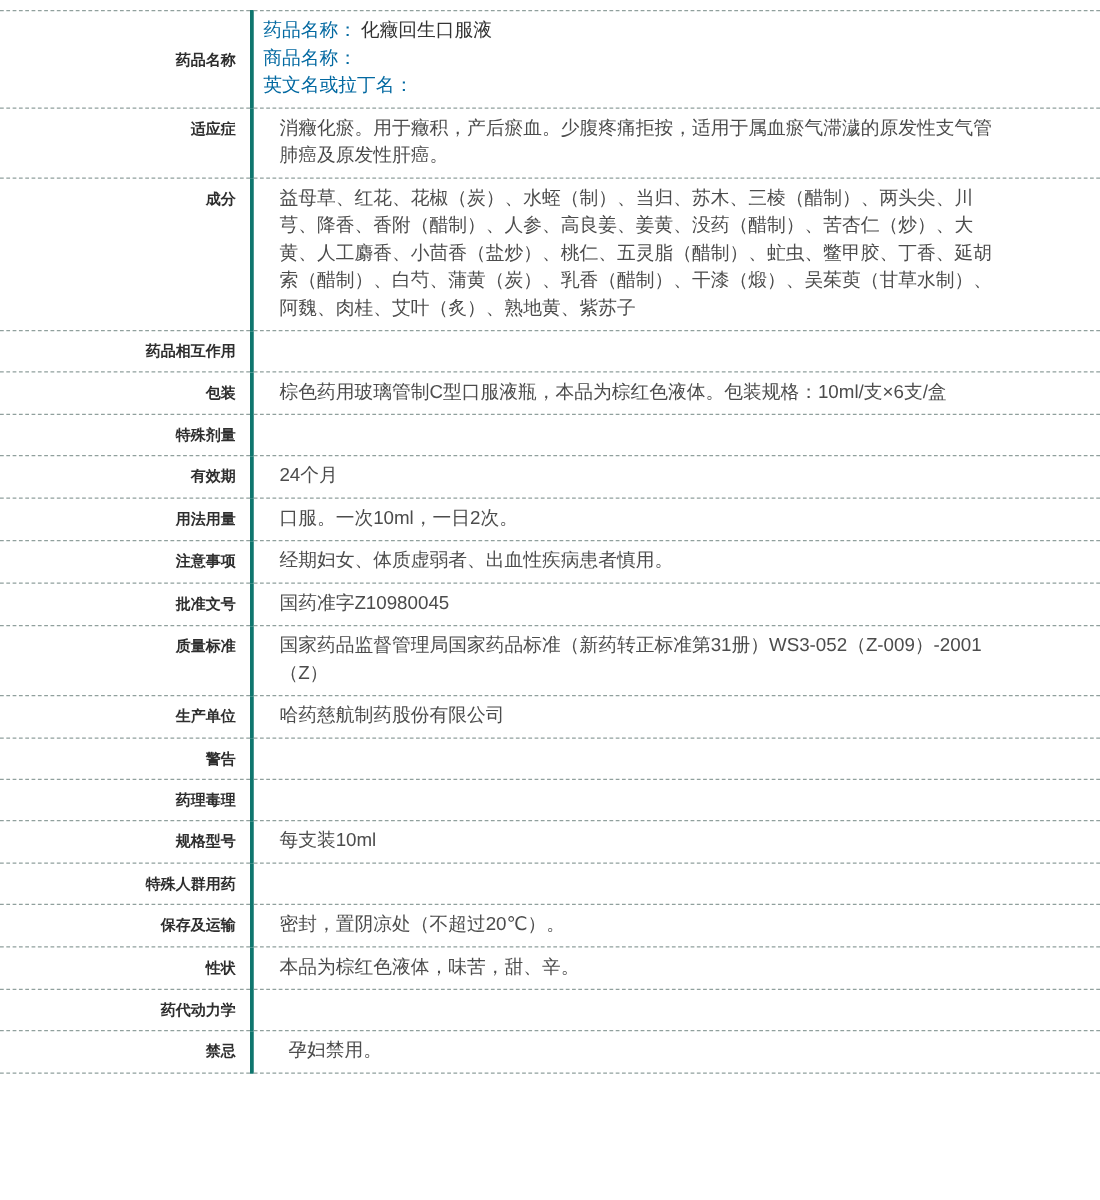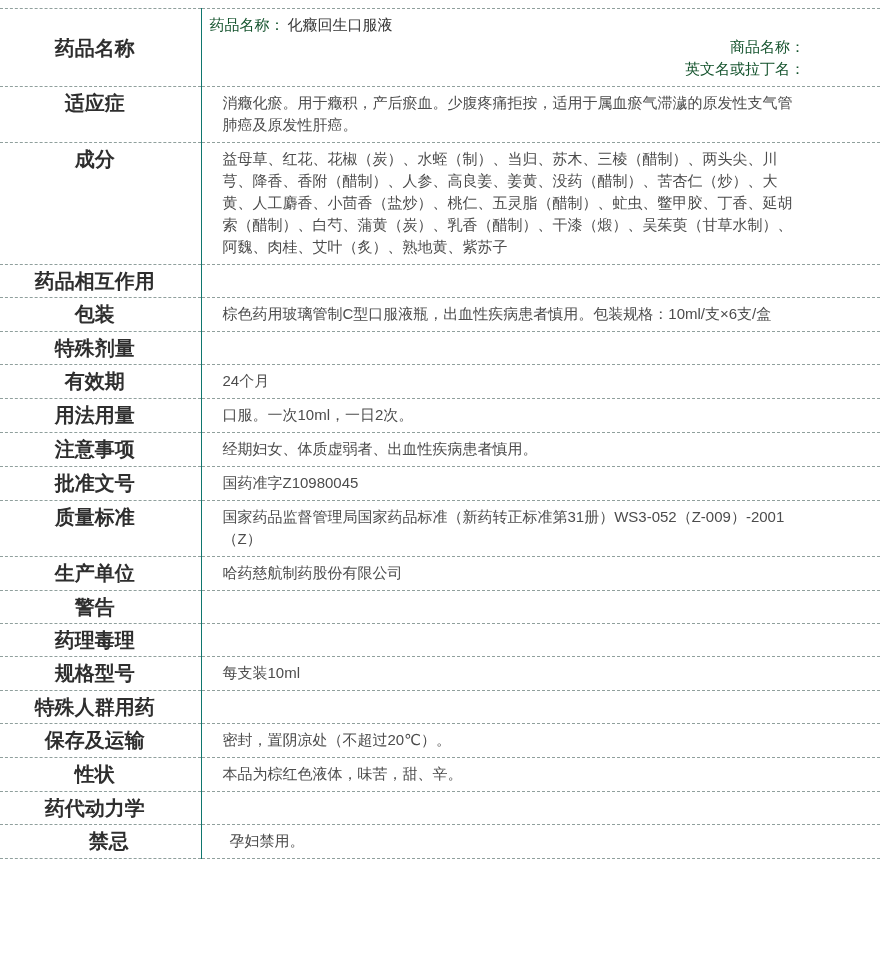--- a/index.html
+++ b/index.html
@@ -21,38 +21,39 @@
   th, td {
     border-top: 1px dashed #90a09d;
     vertical-align: top;
     font-weight: normal;
   }
   tr:last-child th, tr:last-child td {
     border-bottom: 1px dashed #90a09d;
     padding-left: 28px;
   }
   th.row-label {
-    border-right: 1px solid #0f766e;
+    border-right: 3px solid #0f766e;
+    text-align: right;
     padding: 6px 11px 6px 0;
-    font-size: 20px;
+    font-size: 12px;
     font-weight: bold;
     color: #2e2e2e;
     line-height: 20px;
     white-space: nowrap;
   }
   td.row-value {
     padding: 5px 75px 6px 21px;
     font-size: 15px;
     color: #4c4c4c;
     line-height: 22px;
     word-break: break-all;
   }
   tr.name-row th.row-label { vertical-align: middle; }
   tr.name-row td.row-value { padding-left: 8px; }
-  .muted { color: #14532d; text-align: right; }
+  .muted { color: #0369a1; }
   .drug-name { color: #333333; margin-left: 3px; }
   .line { min-height: 22px; }
 </style>
 </head>
 <body>
 
 <table class="drug-table">
   <colgroup>
     <col class="c-label">
     <col class="c-value">
@@ -75,21 +76,21 @@
   <tr>
     <th class="row-label">成分</th>
     <td class="row-value">益母草、红花、花椒（炭）、水蛭（制）、当归、苏木、三棱（醋制）、两头尖、川芎、降香、香附（醋制）、人参、高良姜、姜黄、没药（醋制）、苦杏仁（炒）、大黄、人工麝香、小茴香（盐炒）、桃仁、五灵脂（醋制）、虻虫、鳖甲胶、丁香、延胡索（醋制）、白芍、蒲黄（炭）、乳香（醋制）、干漆（煅）、吴茱萸（甘草水制）、阿魏、肉桂、艾叶（炙）、熟地黄、紫苏子</td>
   </tr>
   <tr>
     <th class="row-label">药品相互作用</th>
     <td class="row-value"></td>
   </tr>
   <tr>
     <th class="row-label">包装</th>
-    <td class="row-value">棕色药用玻璃管制C型口服液瓶，出血性疾病患者慎用。包装规格：10ml/支×6支/盒</td>
+    <td class="row-value">棕色药用玻璃管制C型口服液瓶，本品为棕红色液体。包装规格：10ml/支×6支/盒</td>
   </tr>
   <tr>
     <th class="row-label">特殊剂量</th>
     <td class="row-value"></td>
   </tr>
   <tr>
     <th class="row-label">有效期</th>
     <td class="row-value">24个月</td>
   </tr>
   <tr>

